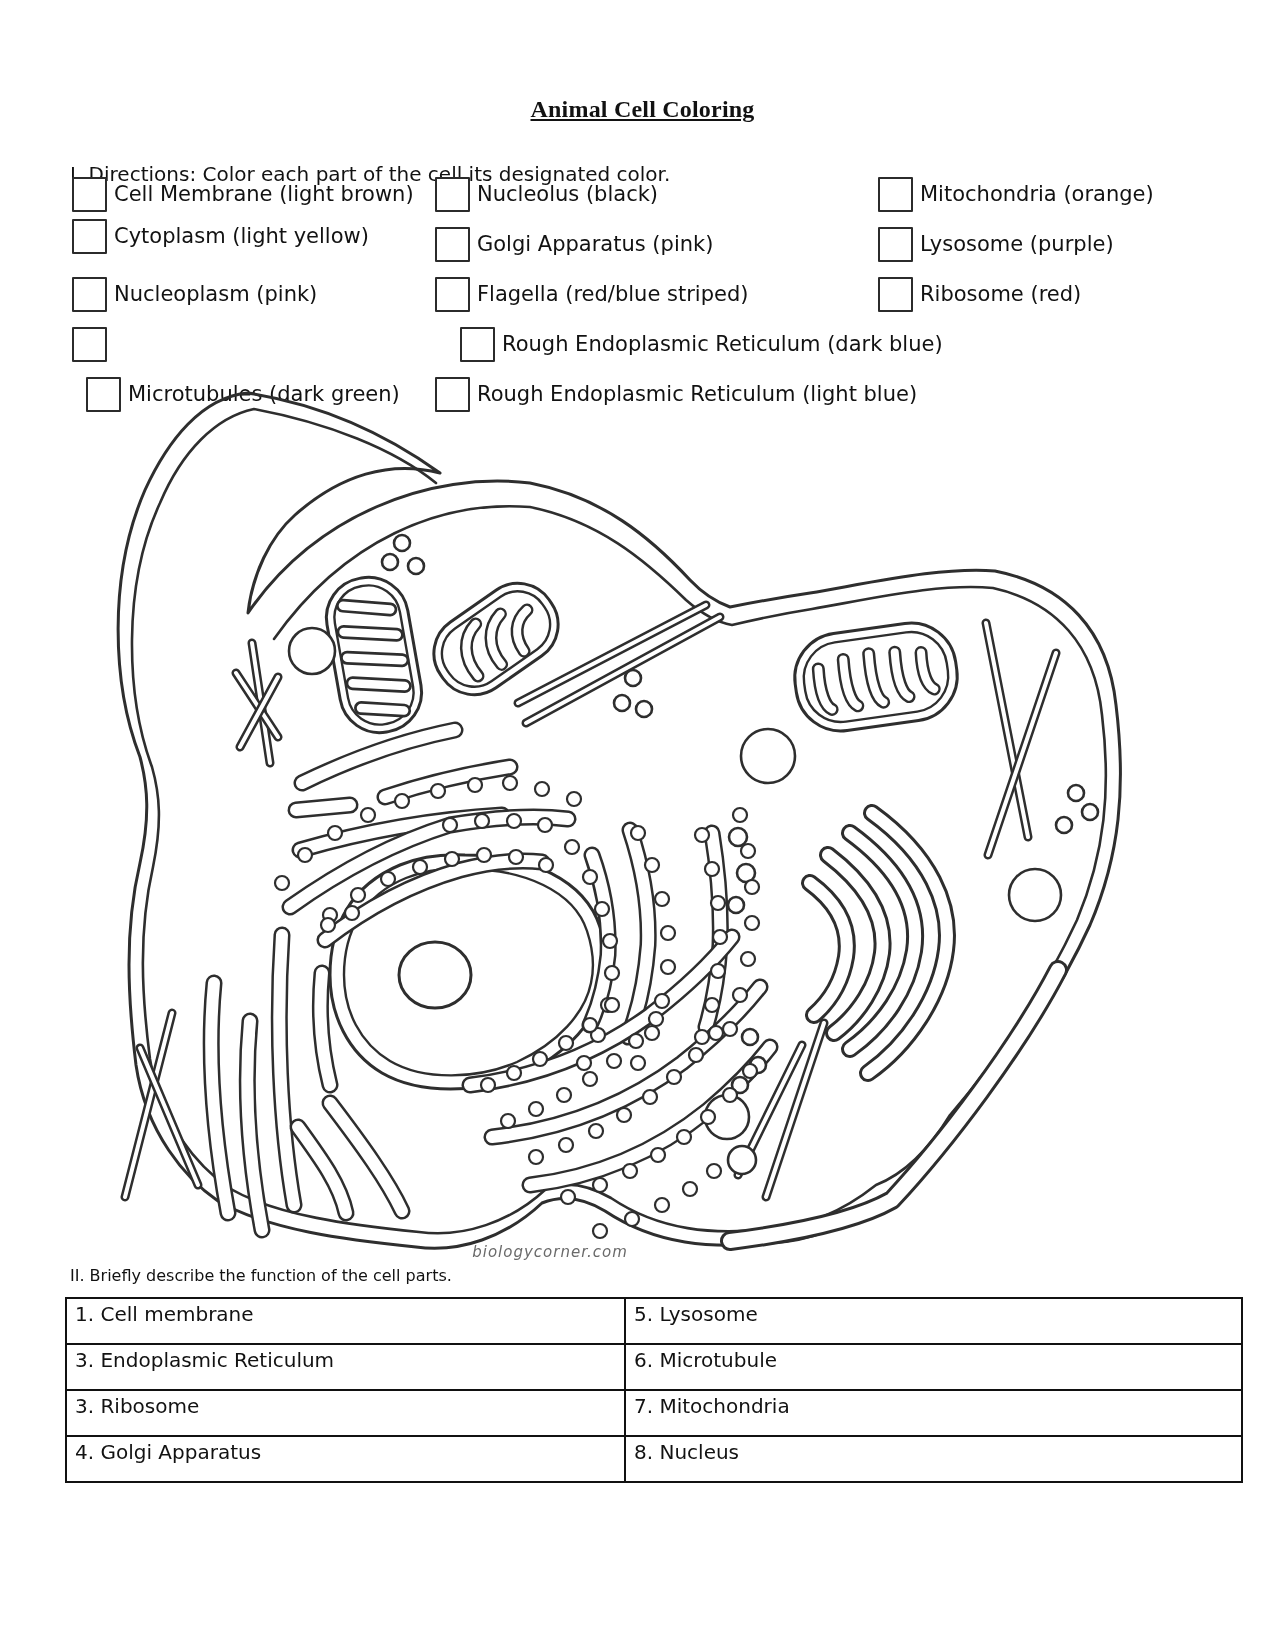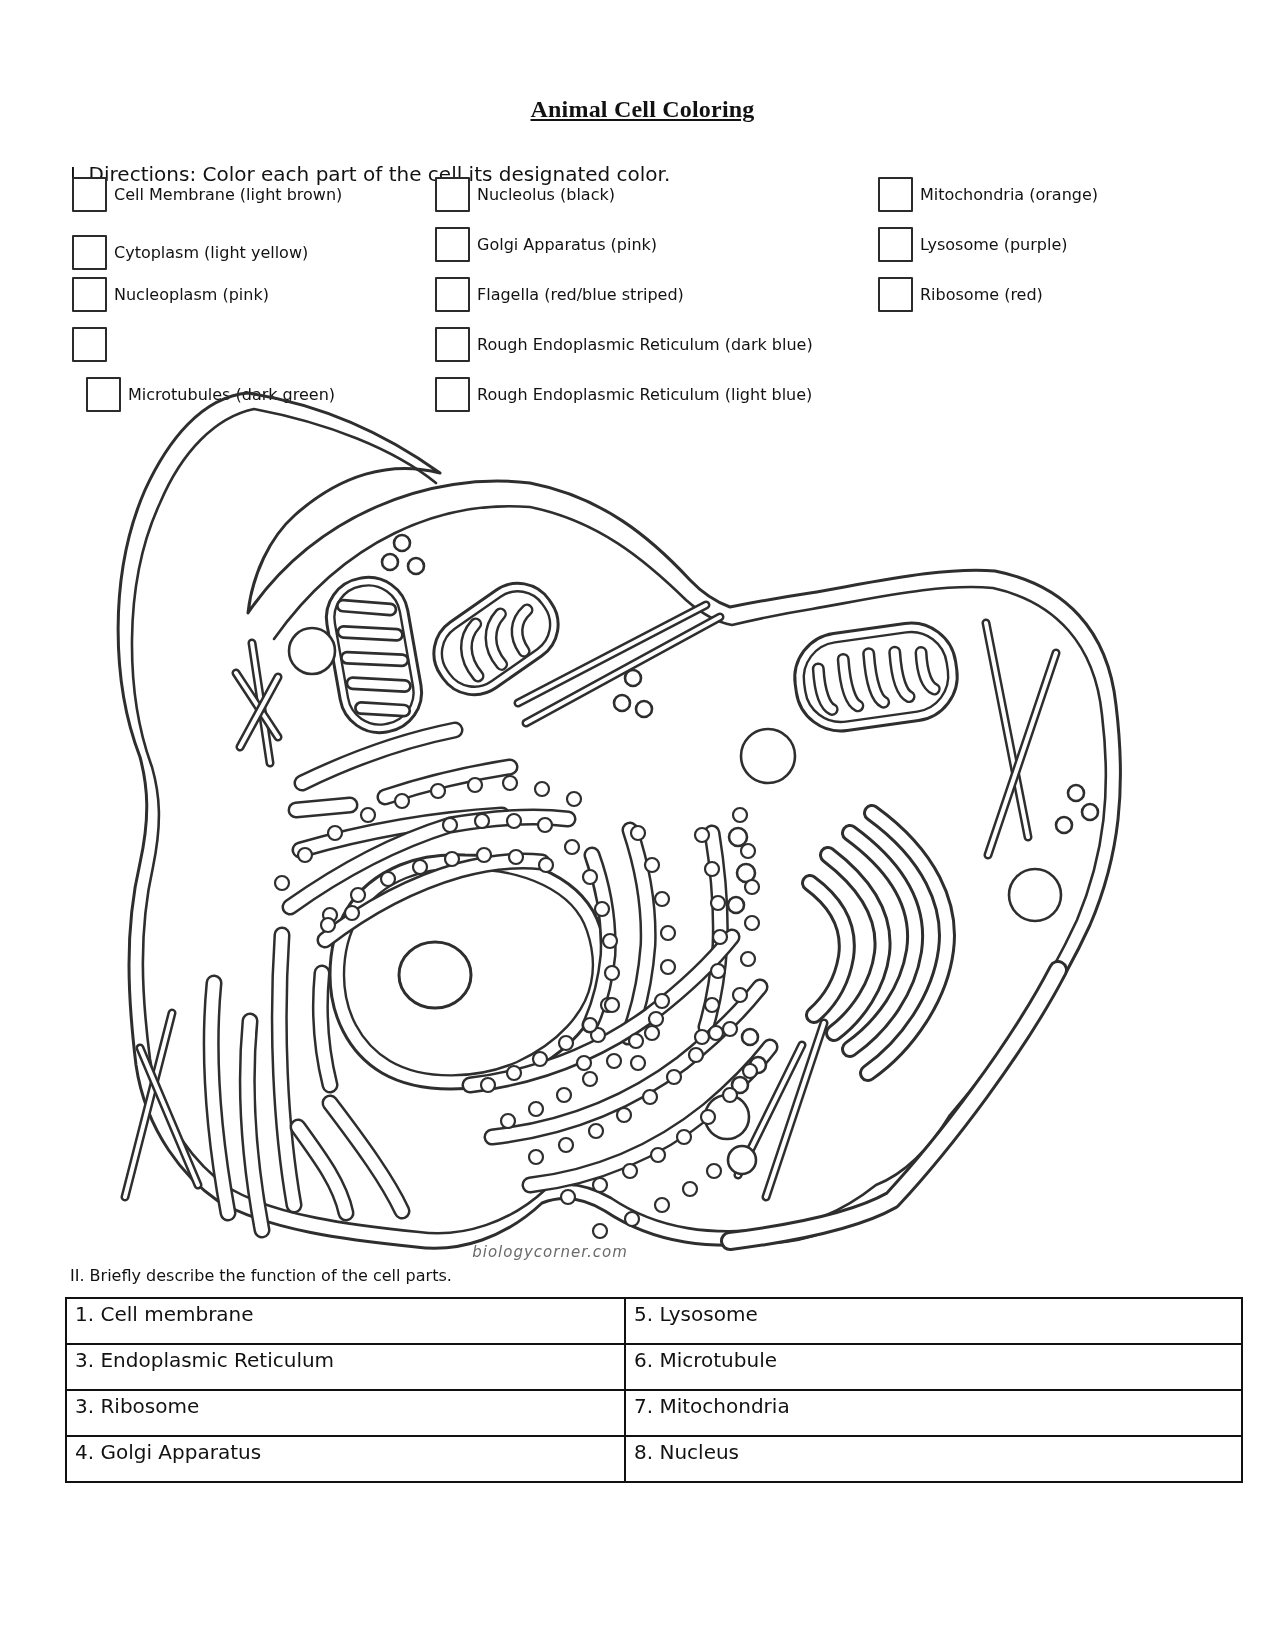--- a/index.html
+++ b/index.html
@@ -12,21 +12,21 @@
     position:absolute; top:96px; left:70px; width:1145px;
     text-align:center; font-family:"Liberation Serif","DejaVu Serif",serif;
     font-weight:bold; font-size:24px; letter-spacing:0.2px;text-decoration:underline;
   }
   .directions {
     position:absolute; top:162px; left:70px; font-size:20px;
   }
   .checklist { position:absolute; top:0; left:0; }
   .check-item {
     position:absolute; display:flex; align-items:center; height:33px;
-    font-size:16px; white-space:nowrap;
+    font-size:21px; white-space:nowrap;
   }
   .checkbox {
     width:31px; height:31px; border:2px solid #2b2b2b; background:#fff;
     margin-right:7px; flex:0 0 auto; border-radius:1px;
   }
   .check-label { line-height:33px; }
   .diagram-wrap { position:absolute; top:385px; left:90px; width:1040px; height:880px; }
   .section2-heading { position:absolute; top:1266px; left:70px; font-size:16px; }
   table.func-table {
     position:absolute; top:1297px; left:65px; width:1148px;
@@ -50,21 +50,21 @@
 
   <div class="doc-title">Animal Cell Coloring</div>
   <div class="directions">I. Directions: Color each part of the cell its designated color.</div>
 
   <div class="checklist">
 
     <div class="check-item" style="left:72px;top:178px">
       <span class="checkbox"></span>
       <span class="check-label">Cell Membrane (light brown)</span>
       </div>
-    <div class="check-item" style="left:72px;top:236px">
+    <div class="check-item" style="left:72px;top:220px">
       <span class="checkbox"></span>
       <span class="check-label">Cytoplasm (light yellow)</span>
       </div>
     <div class="check-item" style="left:72px;top:278px">
       <span class="checkbox"></span>
       <span class="check-label">Nucleoplasm (pink)</span>
       </div>
     <div class="check-item" style="left:72px;top:328px">
       <span class="checkbox"></span>
       </div>
@@ -78,21 +78,21 @@
       <span class="check-label">Nucleolus (black)</span>
       </div>
     <div class="check-item" style="left:435px;top:228px">
       <span class="checkbox"></span>
       <span class="check-label">Golgi Apparatus (pink)</span>
       </div>
     <div class="check-item" style="left:435px;top:278px">
       <span class="checkbox"></span>
       <span class="check-label">Flagella (red/blue striped)</span>
       </div>
-    <div class="check-item" style="left:435px;top:328px">
+    <div class="check-item" style="left:460px;top:328px">
       <span class="checkbox"></span>
       <span class="check-label">Rough Endoplasmic Reticulum (dark blue)</span>
       </div>
     <div class="check-item" style="left:435px;top:378px">
       <span class="checkbox"></span>
       <span class="check-label">Rough Endoplasmic Reticulum (light blue)</span>
       </div>
 
     <div class="check-item" style="left:878px;top:178px">
       <span class="checkbox"></span>

